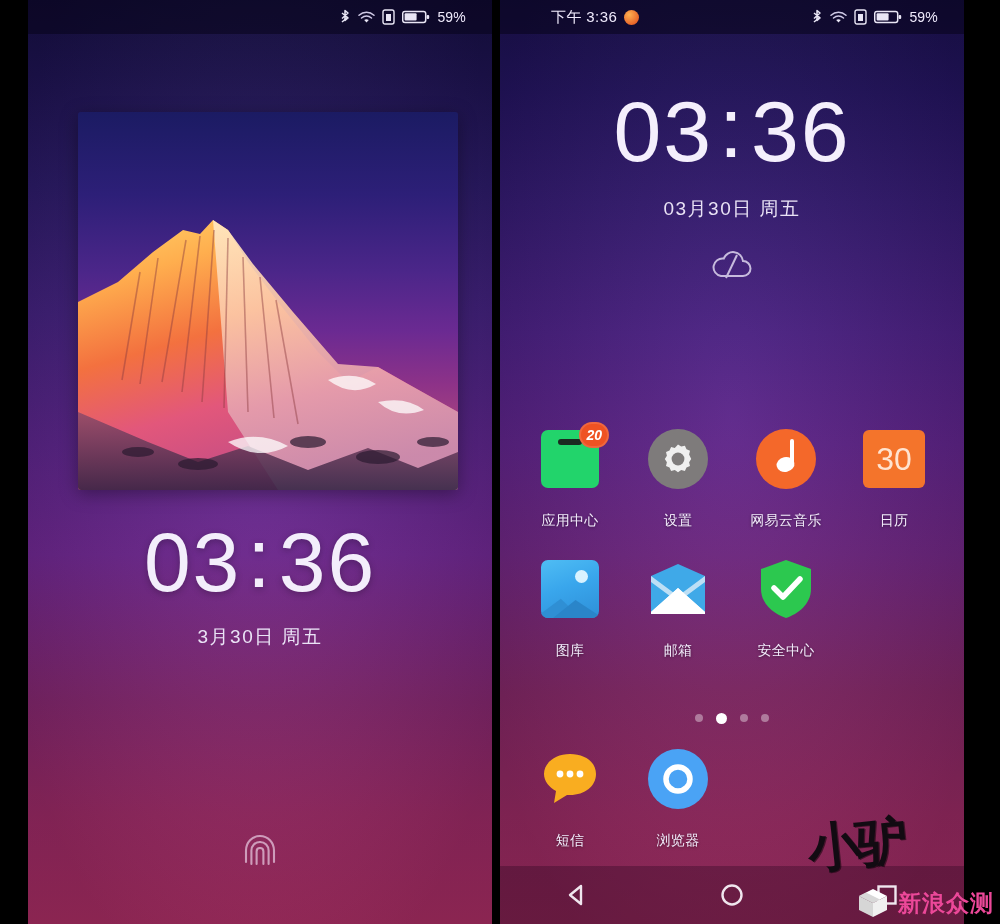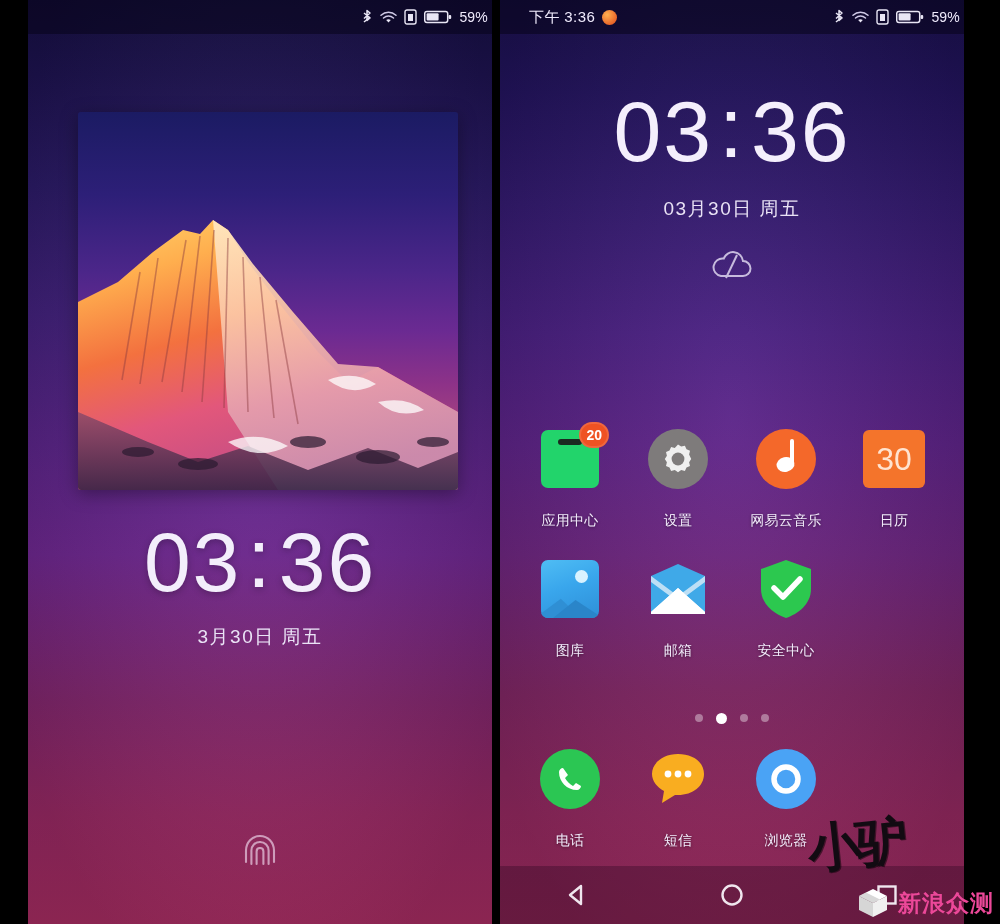--- a/index.html
+++ b/index.html
@@ -50,21 +50,21 @@
   .vignette {
     position: absolute; inset: 0;
     background: radial-gradient(ellipse at 50% 45%, rgba(255,255,255,0.05), rgba(0,0,0,0.18) 85%);
     pointer-events: none;
   }
 
   
   .statusbar {
     position: absolute; top: 0; left: 0; right: 0; height: 34px;
     display: flex; align-items: center;
-    padding: 0 4px;
+    padding: 0 26px;
     color: #e9e6f5;
     font-size: 15px;
     background: rgba(8,4,26,0.55);
     z-index: 5;
   }
   .sb-left { display: flex; align-items: center; gap: 7px; margin-left: 25px; }
   .sb-spacer { flex: 1; }
   .sb-right { display: flex; align-items: center; gap: 7px; }
   .sb-time { font-size: 15px; letter-spacing: .4px; color: #efeafc; }
   .dot-orange {
@@ -133,20 +133,21 @@
     text-shadow: 0 1px 3px rgba(0,0,0,.45);
     white-space: nowrap; letter-spacing: .3px; text-align: center;
   }
   .badge {
     position: absolute; top: -6px; right: -8px;
     min-width: 26px; height: 26px; padding: 0 5px;
     border-radius: 13px; background: #ef5223;
     color: #fff; font-size: 14px; font-weight: bold;
     display: flex; align-items: center; justify-content: center;
     border: 2px solid rgba(255,255,255,.12);
+    font-style: italic;
   }
 
   
   .ico-appcenter { width: 58px; height: 58px; border-radius: 7px; background: #22d46b; position: relative; }
   .ico-appcenter::after {
     content: ""; position: absolute; left: 50%; top: 9px; transform: translateX(-50%);
     width: 24px; height: 6px; border-radius: 3px; background: #1b2a20;
   }
   .ico-music { width: 60px; height: 60px; border-radius: 50%; background: #f4682a; position: relative; }
   .ico-settings { width: 60px; height: 60px; border-radius: 50%; background: #7e7b7b; display:flex; align-items:center; justify-content:center; }
@@ -470,30 +471,20 @@
     </div>
 
     <div class="page-dots">
       <span class="pdot"></span>
       <span class="pdot active"></span>
       <span class="pdot"></span>
       <span class="pdot"></span>
     </div>
 
     <div class="dock">
-      <div class="app">
-        <div class="app-icon">
-          <div class="ico-phone">
-            <svg width="32" height="32" viewBox="0 0 32 32">
-              <path d="M9 5c-2 0-4 2-4 4 0 10 8 18 18 18 2 0 4-2 4-4l-5-3-3 3c-3-1.5-6.5-5-8-8l3-3z" fill="#fff"></path>
-            </svg>
-          </div>
-        </div>
-        <div class="app-label">电话</div>
-      </div>
 
       <div class="app">
         <div class="app-icon">
           <svg class="ico-sms" viewBox="0 0 60 58">
             <path d="M30 4C15 4 4 13 4 24c0 7 5 13 12 17l-2 12 13-8c1 0 2 .1 3 .1 15 0 26-9 26-21S45 4 30 4Z" fill="#f9ad20"></path>
             <circle cx="20" cy="24" r="3.4" fill="#fff"></circle>
             <circle cx="30" cy="24" r="3.4" fill="#fff"></circle>
             <circle cx="40" cy="24" r="3.4" fill="#fff"></circle>
           </svg>
         </div>

